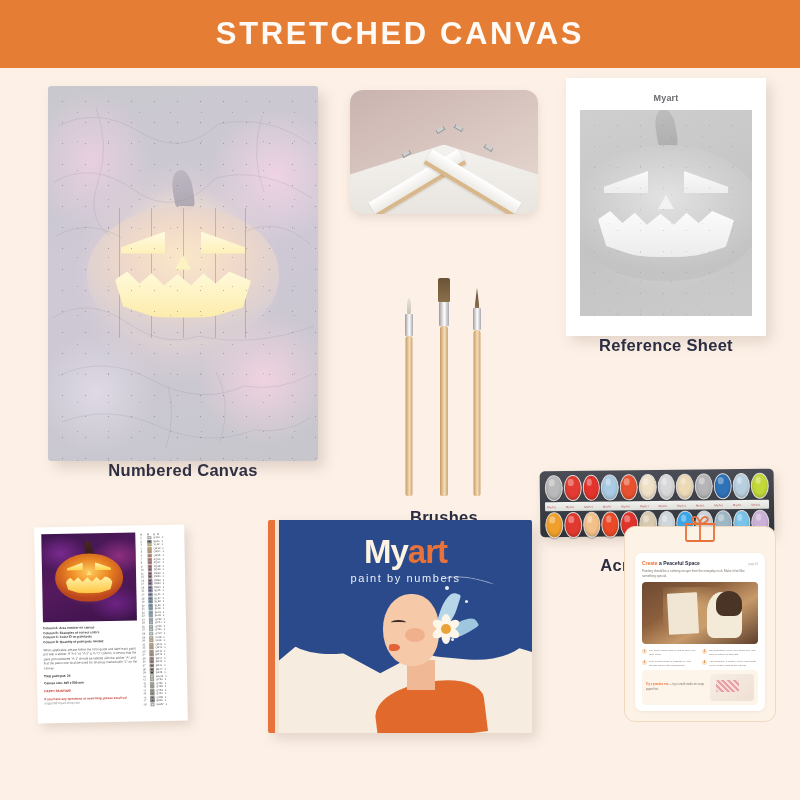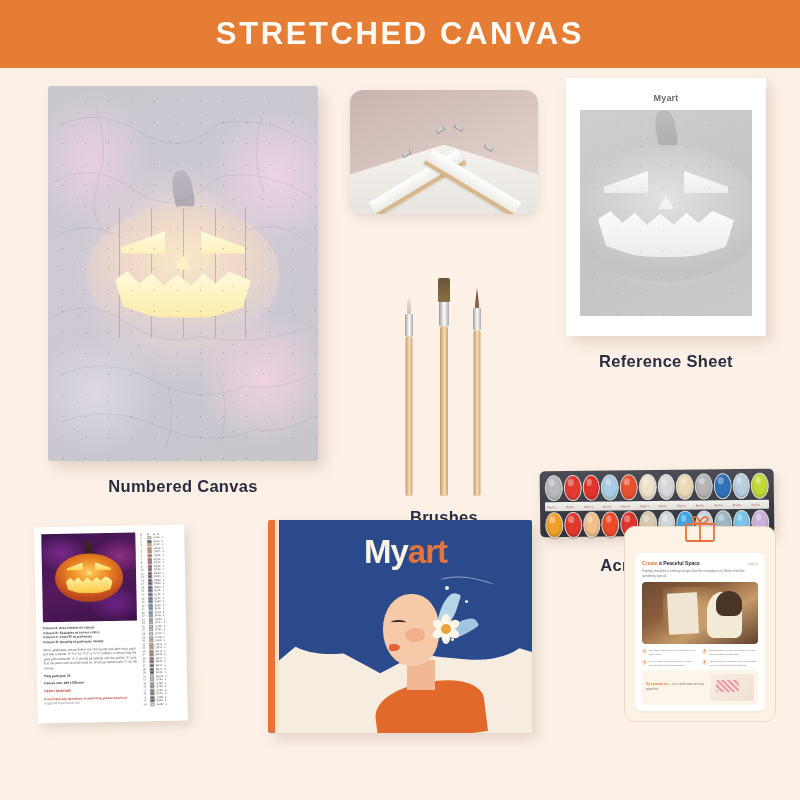--- a/index.html
+++ b/index.html
@@ -427,21 +427,21 @@
           <path d="M10 290 Q56 268 104 294 T196 300 Q232 306 264 288"></path>
           <path d="M14 336 Q60 318 110 340 T206 344 Q238 348 262 332"></path>
           <path d="M48 22 Q62 60 50 96 T62 150"></path>
           <path d="M214 30 Q202 70 216 106"></path>
           <path d="M120 300 Q128 330 118 362"></path>
           <path d="M168 286 Q184 316 172 356"></path>
         </g>
       </svg>
       <div class="cv-dots"></div>
     </div>
-    <div class="caption" style="margin-top:16px">Numbered Canvas</div>
+    <div class="caption" style="">Numbered Canvas</div>
   </div>
 
   <div class="cell pre-wrap">
     <div class="pre-photo">
       <div class="pre-canvas-face"></div>
       <div class="pre-bar l"></div>
       <div class="pre-bar r"></div>
       <div class="staple" style="left:52px; top:62px; transform:rotate(-31deg)"></div>
       <div class="staple" style="left:86px; top:38px; transform:rotate(-31deg)"></div>
       <div class="staple" style="left:104px; top:36px; transform:rotate(31deg)"></div>
@@ -458,21 +458,21 @@
           <div class="pk-stem"></div>
           <div class="pk-body"></div>
           <div class="pk-eye l"></div>
           <div class="pk-eye r"></div>
           <div class="pk-nose"></div>
           <div class="pk-mouth"></div>
         </div>
         <div class="cv-dots" style="opacity:.5"></div>
       </div>
     </div>
-    <div class="caption" style="margin-top:16px">Reference Sheet</div>
+    <div class="caption" style="">Reference Sheet</div>
   </div>
 
   <div class="cell brush-wrap">
     <div class="brush-stage">
 
       <div class="brush" style="left:16px; width:14px; height:196px;">
         <div class="bh" style="height:160px;"></div>
         <div class="bf" style="bottom:160px; height:22px;"></div>
         <div class="bt" style="bottom:182px; width:4px; height:16px;
              background:linear-gradient(180deg,#e8e4dc,#c9c2b4); border-radius:50% 50% 20% 20%;"></div>
@@ -903,20 +903,21 @@
           <div class="petal" style="transform:translate(-50%,-100%) rotate(300deg)"></div>
           <div class="flower-core"></div>
         </div>
 
         <div class="dot-w" style="left:166px; top:66px; width:4px; height:4px;"></div>
         <div class="dot-w" style="left:186px; top:80px; width:3px; height:3px;"></div>
         <div class="dot-w" style="left:172px; top:118px; width:3px; height:3px;"></div>
 
         <div class="box-logo">
           <span class="logo-my">My</span><span class="logo-art">art</span>
+          <div class="logo-sub">paint by numbers</div>
         </div>
       </div>
     </div>
   </div>
 
   <div class="cell pdf-wrap">
     <div class="pdf-card">
       <svg class="gift" viewBox="0 0 34 30">
         <g fill="none" stroke="#e8733a" stroke-width="1.8" stroke-linejoin="round">
           <rect x="3" y="11" width="28" height="17" rx="1.5"></rect>

